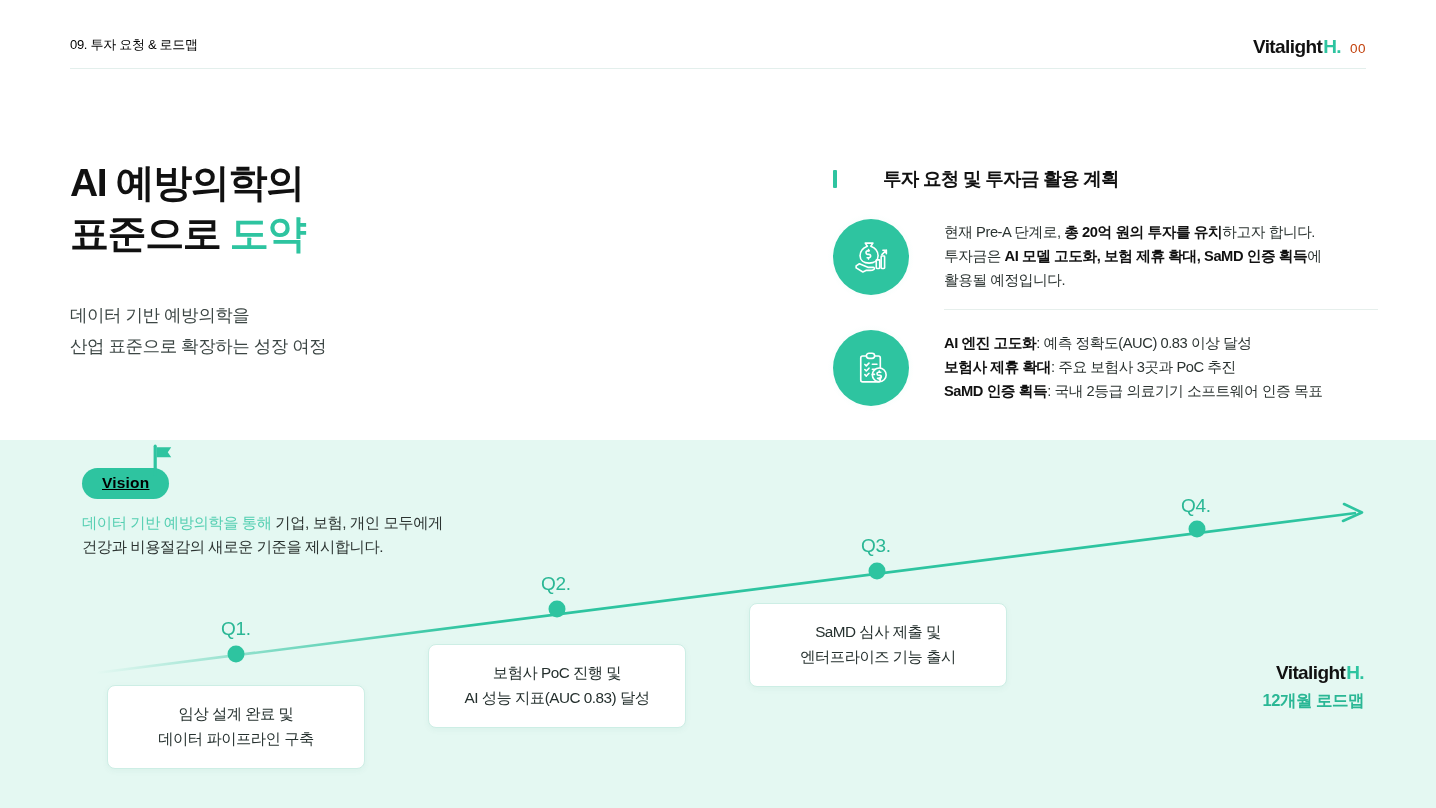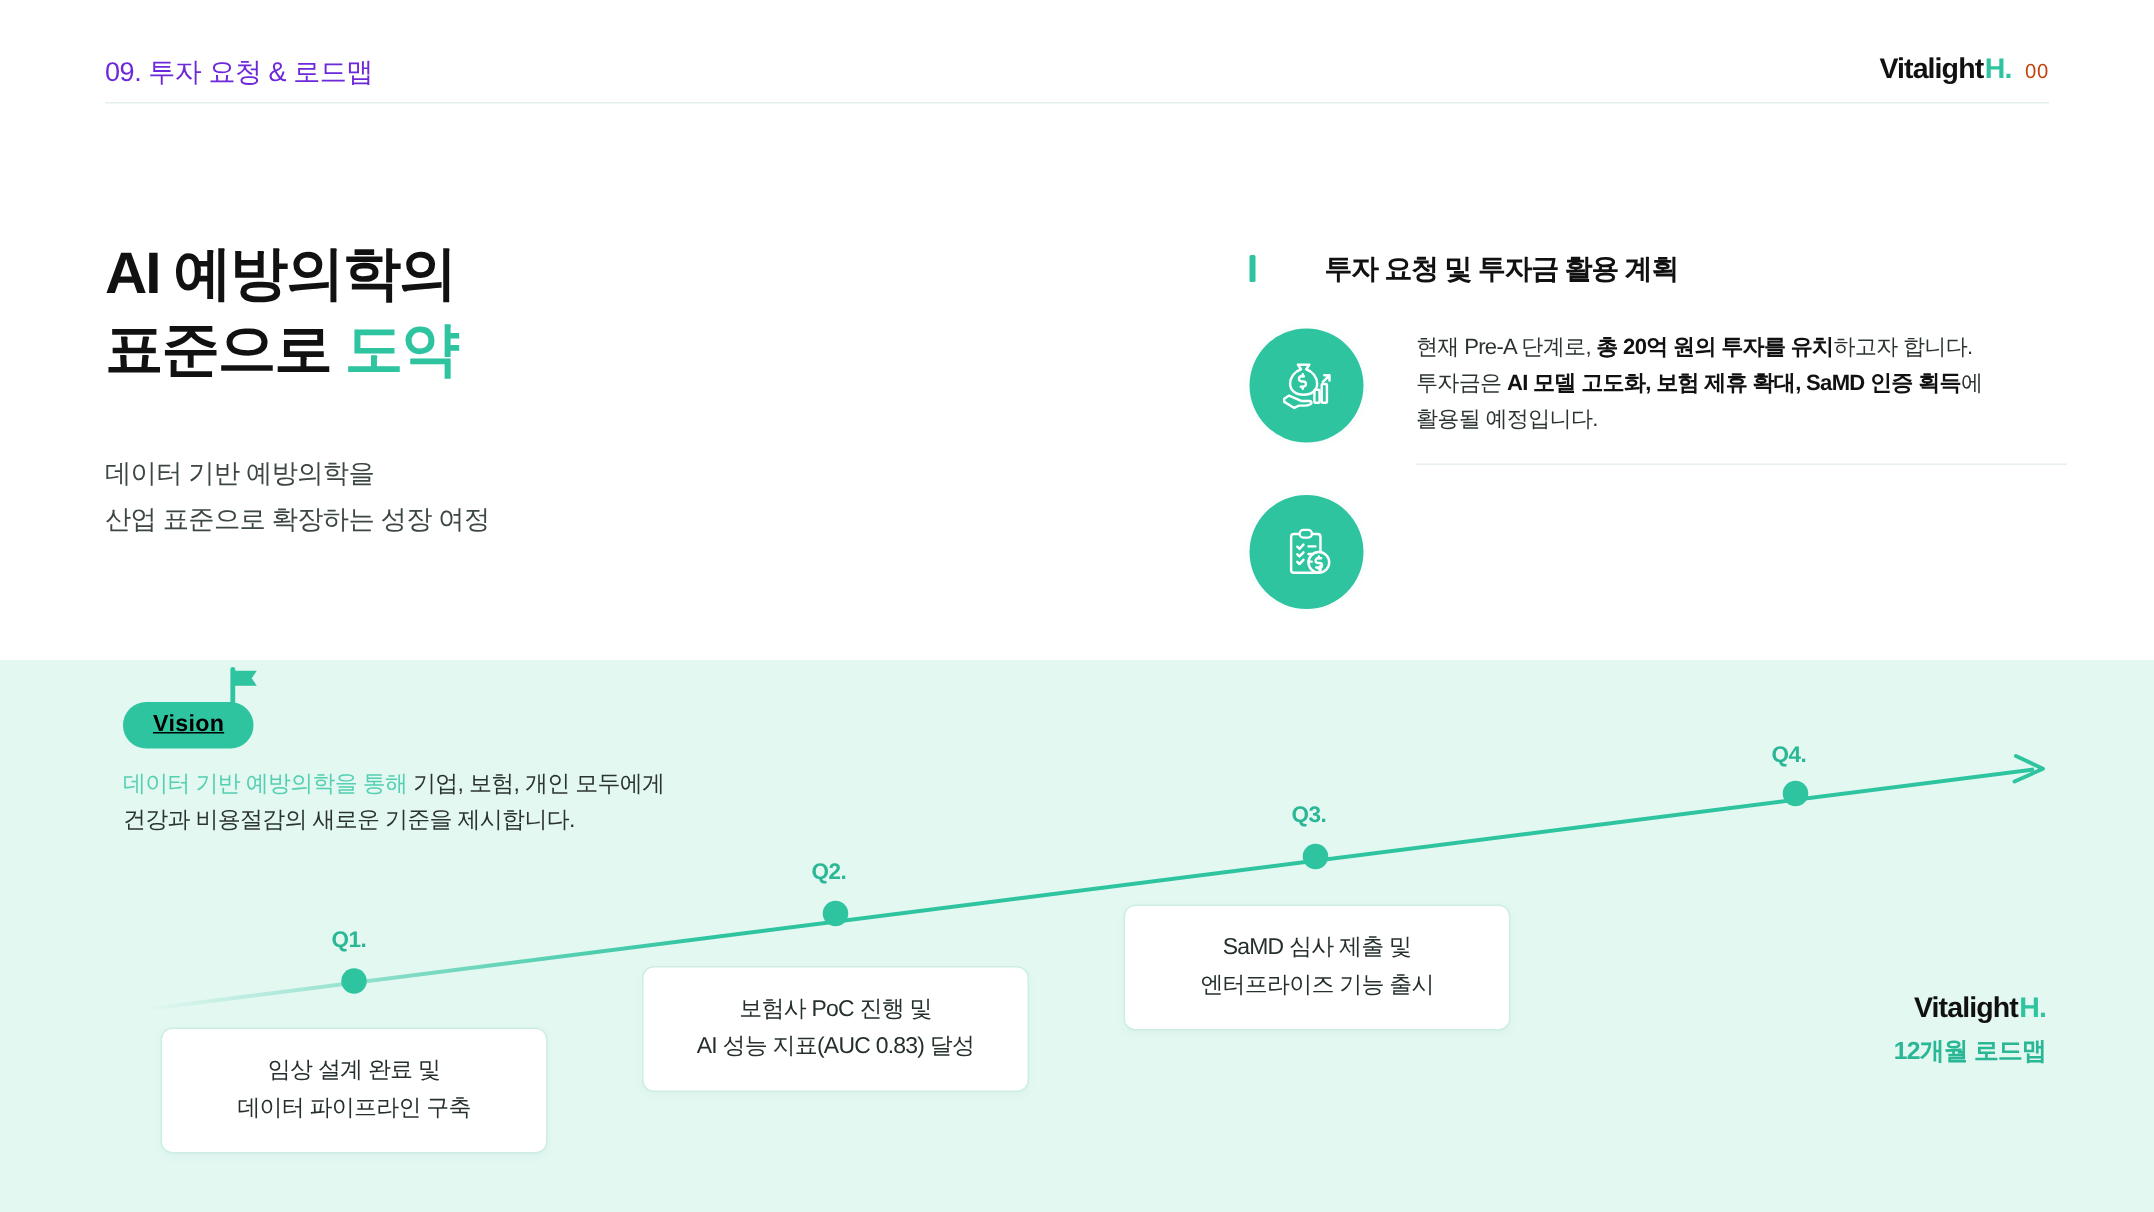--- a/index.html
+++ b/index.html
@@ -20,23 +20,23 @@
   .header {
     position: absolute;
     left: 0; top: 0;
     width: 1436px;
     height: 70px;
   }
   .header-title {
     position: absolute;
     left: 70px;
     top: 36px;
-    font-size: 18px;
+    font-size: 13px;
     font-weight: 500;
-    color: #6d28d9;
+    color: #000000;
     letter-spacing: -0.3px;
   }
   .header-brand {
     position: absolute;
     right: 70px;
     top: 36px;
     display: flex;
     align-items: baseline;
     gap: 9px;
   }
@@ -221,22 +221,22 @@
     color: #2b3331;
     letter-spacing: -0.45px;
   }
   .vision-text .accent {
     color: #55cfb2;
   }
 
   
   .q-label {
     position: absolute;
-    font-size: 15px;
-    font-weight: 700;
+    font-size: 19px;
+    font-weight: 400;
     color: #2ab795;
     letter-spacing: -0.3px;
   }
 
   
   .ms-card {
     position: absolute;
     background: #ffffff;
     border: 1px solid #cdeee5;
     border-radius: 8px;
@@ -336,20 +336,31 @@
       <div class="icon-circle">
         <svg width="46" height="46" viewBox="0 0 48 48" fill="none" stroke="#ffffff" stroke-width="1.7" stroke-linecap="round" stroke-linejoin="round">
           <path d="M28.5 11.5h3.2a2 2 0 0 1 2 2v10.2M33.7 33.5v3a2 2 0 0 1-2 2H15.3a2 2 0 0 1-2-2v-23a2 2 0 0 1 2-2h3.2"></path>
           <rect x="19.2" y="8.6" width="8.6" height="5.4" rx="2.7"></rect>
           <path d="M17.6 20.3l1.5 1.5 2.8-2.9M17.6 25.6l1.5 1.5 2.8-2.9M17.6 30.9l1.5 1.5 2.8-2.9"></path>
           <path d="M25.4 20.1h4.8M25.4 25.4h3.1M25.4 30.7h2.2"></path>
           <circle cx="32.6" cy="31.2" r="7.2"></circle>
           <path d="M34.2 28.4h-2.3a1.6 1.6 0 0 0 0 3.2h1.3a1.6 1.6 0 0 1 0 3.2h-2.4"></path>
           <path d="M32.6 27.1v1.3M32.6 34.8v1.3"></path>
         </svg>
+      </div>
+    </div>
+    <div class="panel-text">
+      <div>
+        <b>AI 엔진 고도화</b><span>: 예측 정확도(AUC) 0.83 이상 달성</span>
+      </div>
+      <div>
+        <b>보험사 제휴 확대</b><span>: 주요 보험사 3곳과 PoC 추진</span>
+      </div>
+      <div>
+        <b>SaMD 인증 획득</b><span>: 국내 2등급 의료기기 소프트웨어 인증 목표</span>
       </div>
     </div>
   </div>
 </div>
 
 <div class="roadmap">
 
   <svg class="timeline-svg" viewBox="0 0 1436 368">
     <defs>
       <linearGradient id="lineFade" x1="0" y1="0" x2="1" y2="0">

